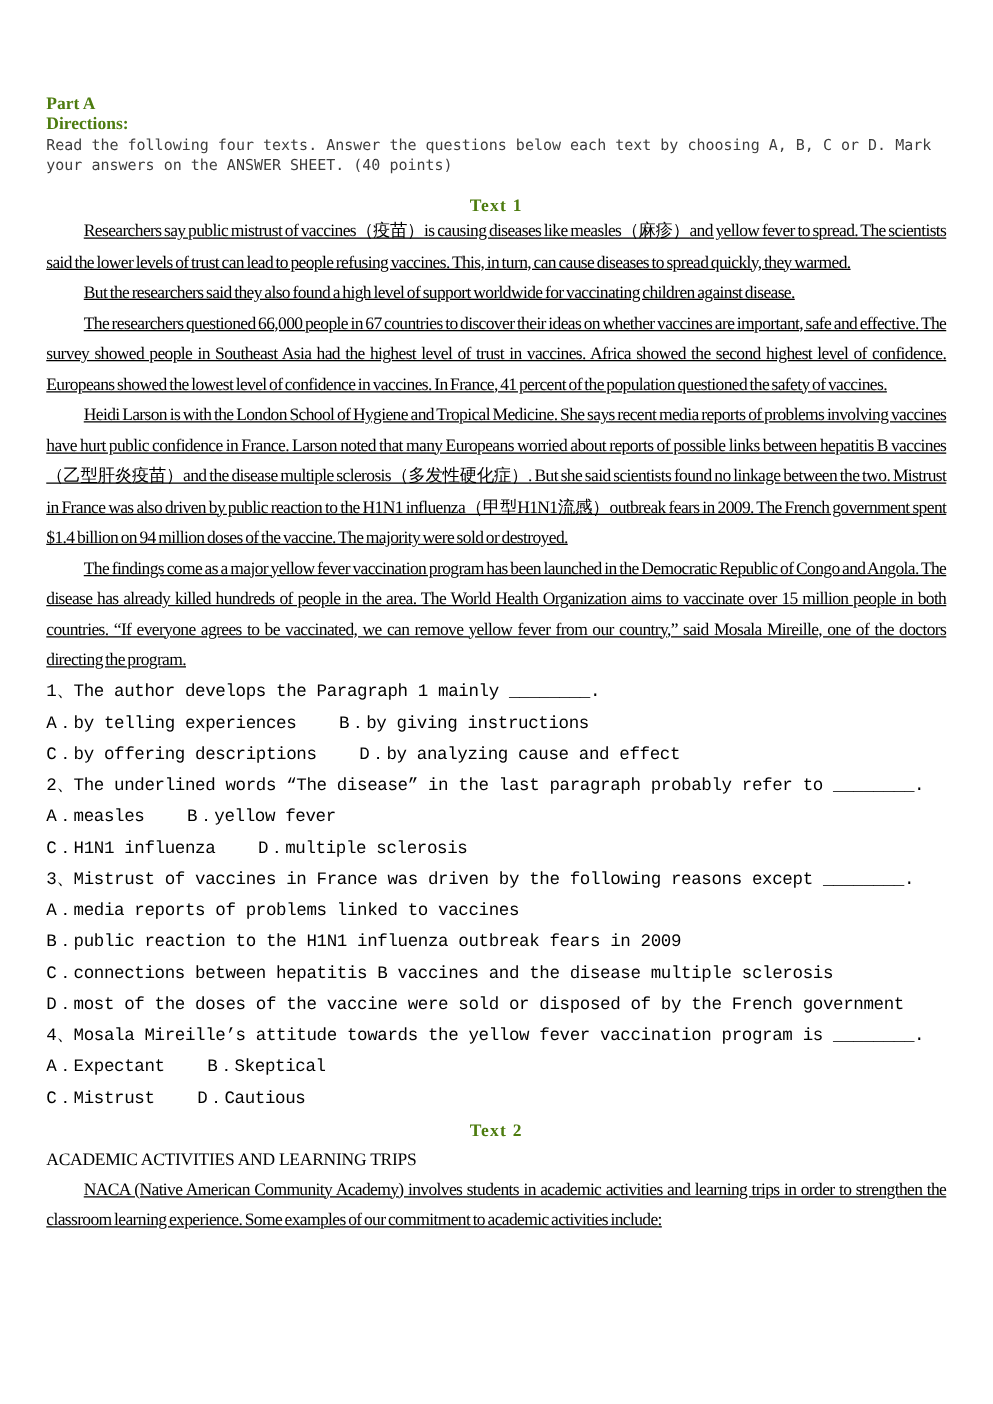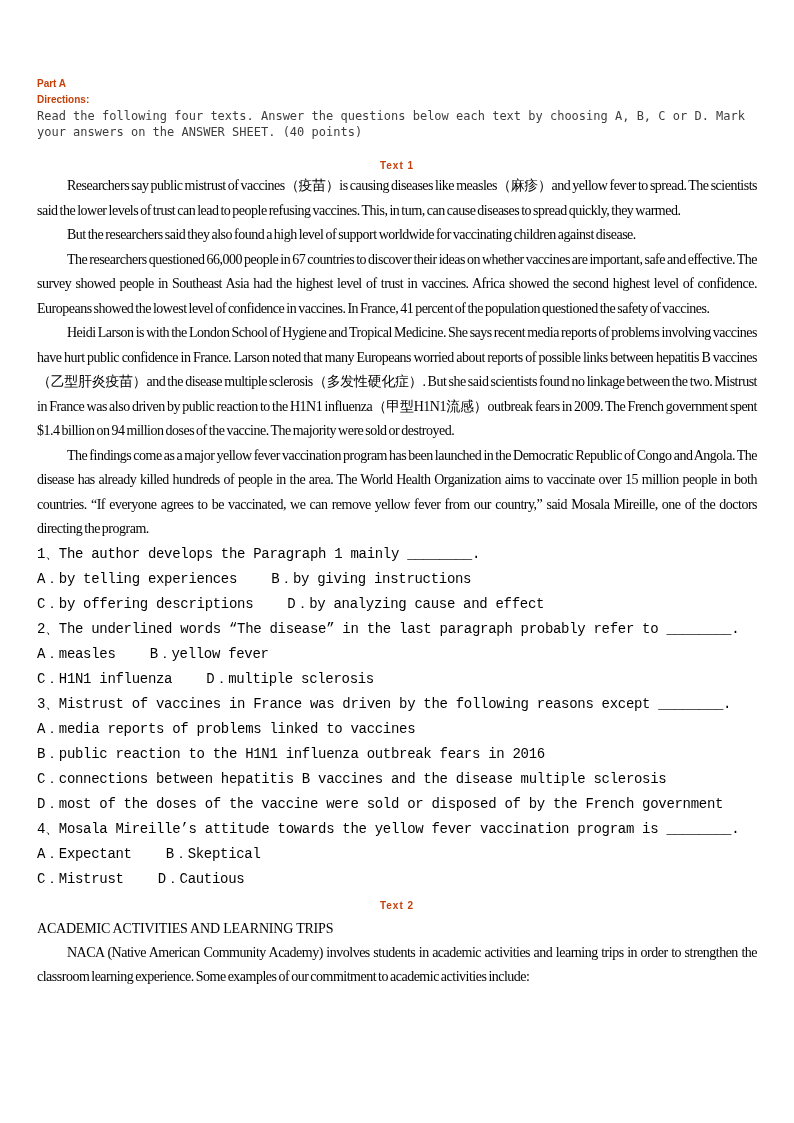--- a/index.html
+++ b/index.html
@@ -12,25 +12,25 @@
     font-family: "Liberation Serif", serif;
     color: #000;
   }
   .content {
     position: absolute;
     left: 37px;
     top: 76px;
     width: 720px;
   }
   .mono-bold {
-    font-family: Liberation Sans, sans-serif;
+    font-family: Liberation Serif, serif;
     font-weight: 700;
-    font-size: 10px;
+    font-size: 14px;
     line-height: 16px;
-    color: #c2410c;
+    color: #4d7c0f;
   }
   .mono {
     font-family: "DejaVu Sans Mono", monospace;
     font-weight: 400;
     font-size: 12px;
     line-height: 16px;
     color: #3d3d3d;
   }
   .section-heading {
     text-align: center;
@@ -39,20 +39,21 @@
   }
   .section-heading.spaced { margin-top: 6px; margin-bottom: 2px; }
   .passage p {
     margin: 0;
     font-size: 14px;
     line-height: 24.5px;
     letter-spacing: -0.5px;
     word-spacing: -1px;
     text-indent: 30px;
     text-align: justify;
+    text-decoration: underline;
   }
   .qline {
     font-size: 14px;
     line-height: 25px;
     letter-spacing: -0.3px;
     white-space: nowrap;
     font-family: Liberation Mono, monospace;
   }
   .option { display: inline-block; }
   .option + .option { margin-left: 26px; }
@@ -103,21 +104,21 @@
       <div class="qline">
         <span class="option">C．H1N1 influenza</span>
         <span class="option">D．multiple sclerosis</span>
       </div>
 
       <div class="qline">3、Mistrust of vaccines in France was driven by the following reasons except ________.</div>
       <div class="qline">
         <span class="option">A．media reports of problems linked to vaccines</span>
       </div>
       <div class="qline">
-        <span class="option">B．public reaction to the H1N1 influenza outbreak fears in 2016</span>
+        <span class="option">B．public reaction to the H1N1 influenza outbreak fears in 2009</span>
       </div>
       <div class="qline">
         <span class="option">C．connections between hepatitis B vaccines and the disease multiple sclerosis</span>
       </div>
       <div class="qline">
         <span class="option">D．most of the doses of the vaccine were sold or disposed of by the French government</span>
       </div>
 
       <div class="qline">4、Mosala Mireille’s attitude towards the yellow fever vaccination program is ________.</div>
       <div class="qline">

